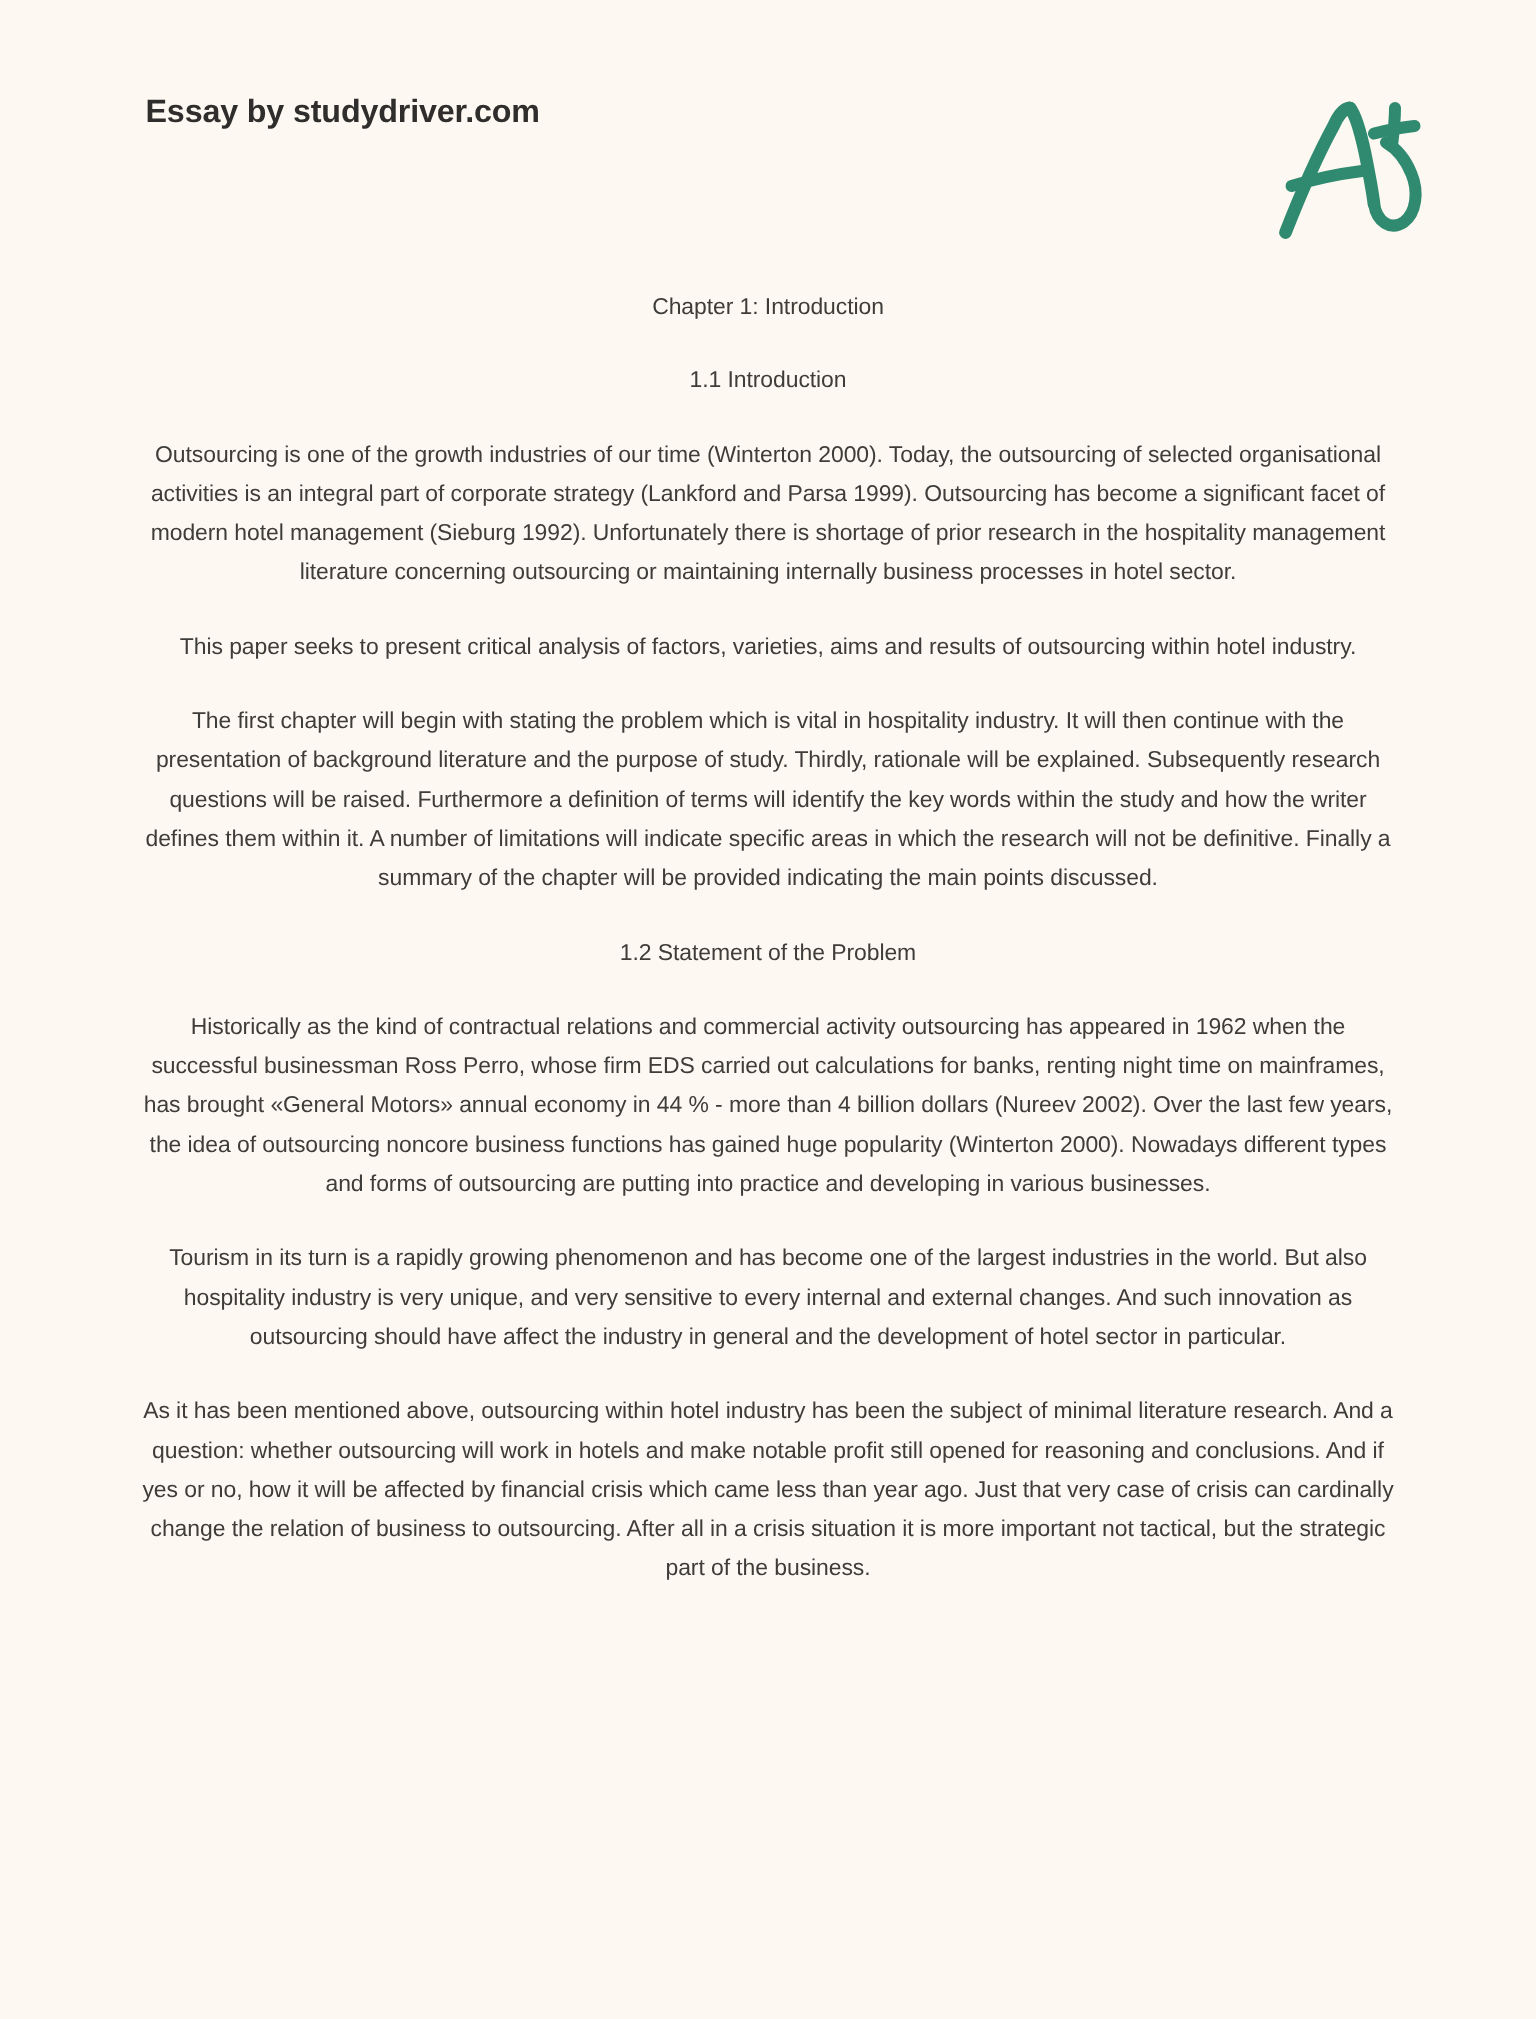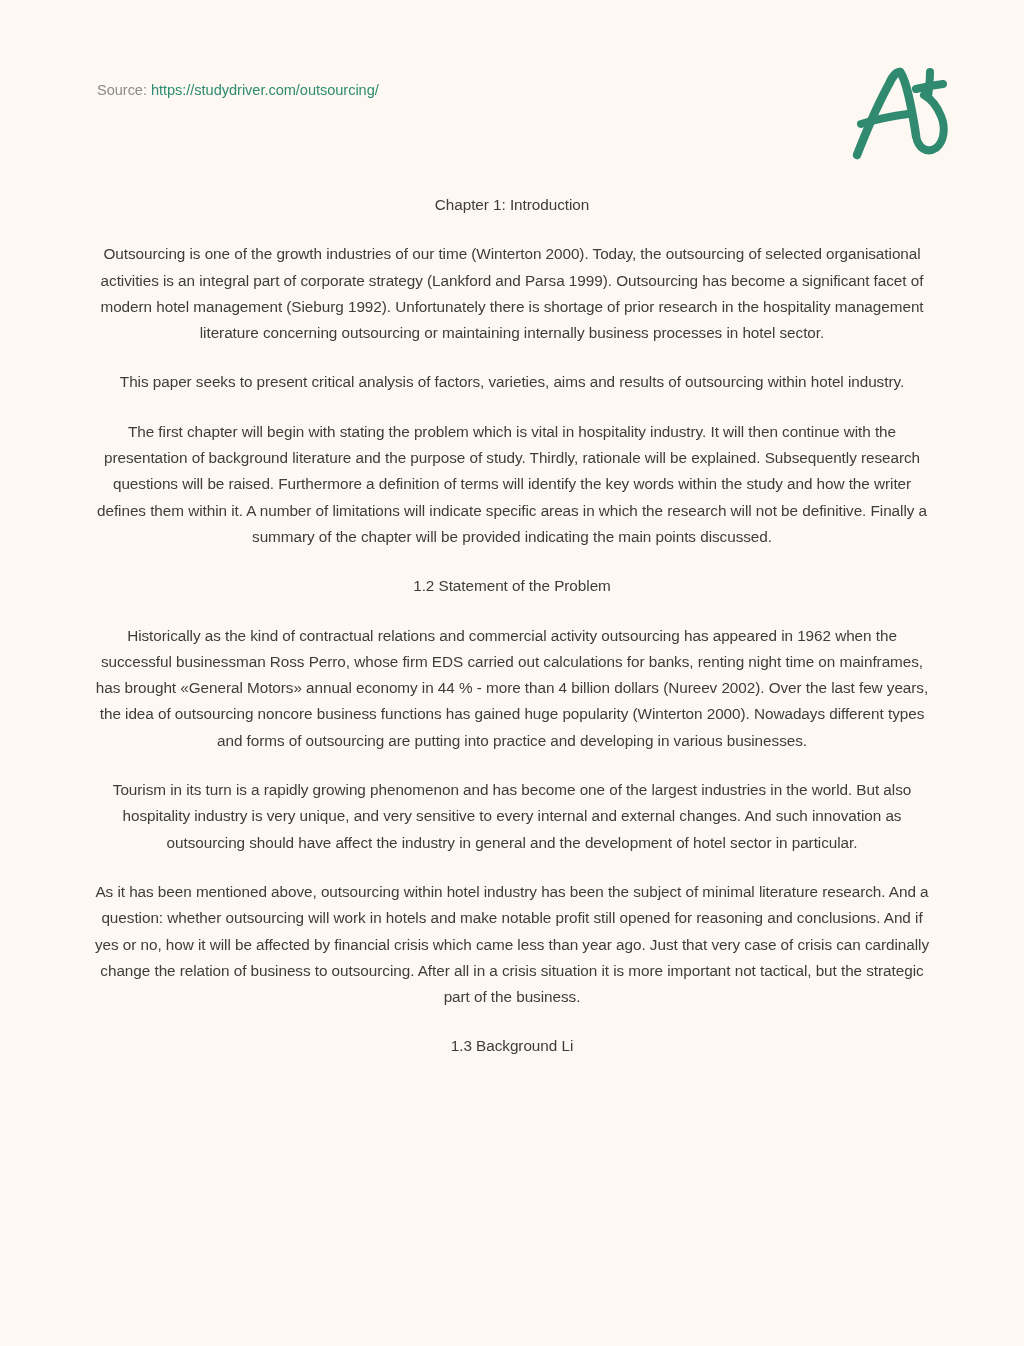--- a/index.html
+++ b/index.html
@@ -92,25 +92,22 @@
   .doc-body p:last-child {
     margin-bottom: 0;
   }
 </style>
 </head>
 <body>
 
 <div class="page">
 
   <div class="header">
+    <div class="brand-line">Essay by studydriver.com</div>
 
-    <div class="source-line">
-      <span>Source:</span>
-      <a class="source-link" href="#">https://studydriver.com/outsourcing/</a>
-    </div>
 
     <svg class="logo" viewBox="0 0 108 100" aria-hidden="true">
       <g fill="none" stroke="#2f8a70" stroke-linecap="round" stroke-linejoin="round">
 
         <path d="M13 93 C 22 70, 33 44, 45 22 C 48 15, 52 10, 56 10" stroke-width="8.5"></path>
 
         <path d="M56 10 C 60 15, 63 26, 66 40 C 69 55, 71 66, 72 74" stroke-width="8.5"></path>
 
         <path d="M17 62 C 30 58, 48 54, 64 52" stroke-width="8"></path>
 
@@ -119,23 +116,23 @@
         <path d="M72 27 C 80 25, 90 23, 99 22" stroke-width="8"></path>
 
         <path d="M86 10 C 86 18, 85 27, 84 35" stroke-width="8"></path>
       </g>
     </svg>
   </div>
 
 
   <div class="doc-body">
     <p class="section-heading">Chapter 1: Introduction</p>
+    <p class="section-heading">1.1 Introduction</p>
     <p>Outsourcing is one of the growth industries of our time (Winterton 2000). Today, the outsourcing of selected organisational activities is an integral part of corporate strategy (Lankford and Parsa 1999). Outsourcing has become a significant facet of modern hotel management (Sieburg 1992). Unfortunately there is shortage of prior research in the hospitality management literature concerning outsourcing or maintaining internally business processes in hotel sector.</p>
     <p>This paper seeks to present critical analysis of factors, varieties, aims and results of outsourcing within hotel industry.</p>
     <p>The first chapter will begin with stating the problem which is vital in hospitality industry. It will then continue with the presentation of background literature and the purpose of study. Thirdly, rationale will be explained. Subsequently research questions will be raised. Furthermore a definition of terms will identify the key words within the study and how the writer defines them within it. A number of limitations will indicate specific areas in which the research will not be definitive. Finally a summary of the chapter will be provided indicating the main points discussed.</p>
     <p class="section-heading">1.2 Statement of the Problem</p>
     <p>Historically as the kind of contractual relations and commercial activity outsourcing has appeared in 1962 when the successful businessman Ross Perro, whose firm EDS carried out calculations for banks, renting night time on mainframes, has brought «General Motors» annual economy in 44 % - more than 4 billion dollars (Nureev 2002). Over the last few years, the idea of outsourcing noncore business functions has gained huge popularity (Winterton 2000). Nowadays different types and forms of outsourcing are putting into practice and developing in various businesses.</p>
     <p>Tourism in its turn is a rapidly growing phenomenon and has become one of the largest industries in the world. But also hospitality industry is very unique, and very sensitive to every internal and external changes. And such innovation as outsourcing should have affect the industry in general and the development of hotel sector in particular.</p>
     <p>As it has been mentioned above, outsourcing within hotel industry has been the subject of minimal literature research. And a question: whether outsourcing will work in hotels and make notable profit still opened for reasoning and conclusions. And if yes or no, how it will be affected by financial crisis which came less than year ago. Just that very case of crisis can cardinally change the relation of business to outsourcing. After all in a crisis situation it is more important not tactical, but the strategic part of the business.</p>
-    <p class="section-heading">1.3 Background Li</p>
   </div>
 
 </div>
 
 </body></html>

